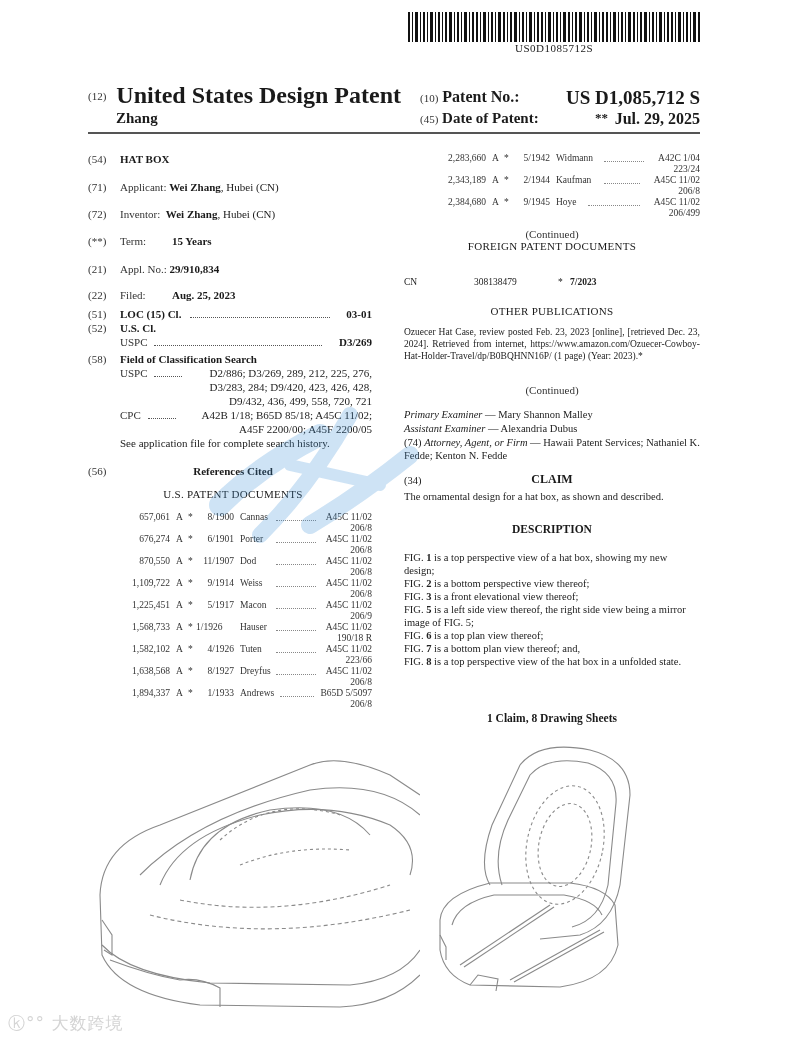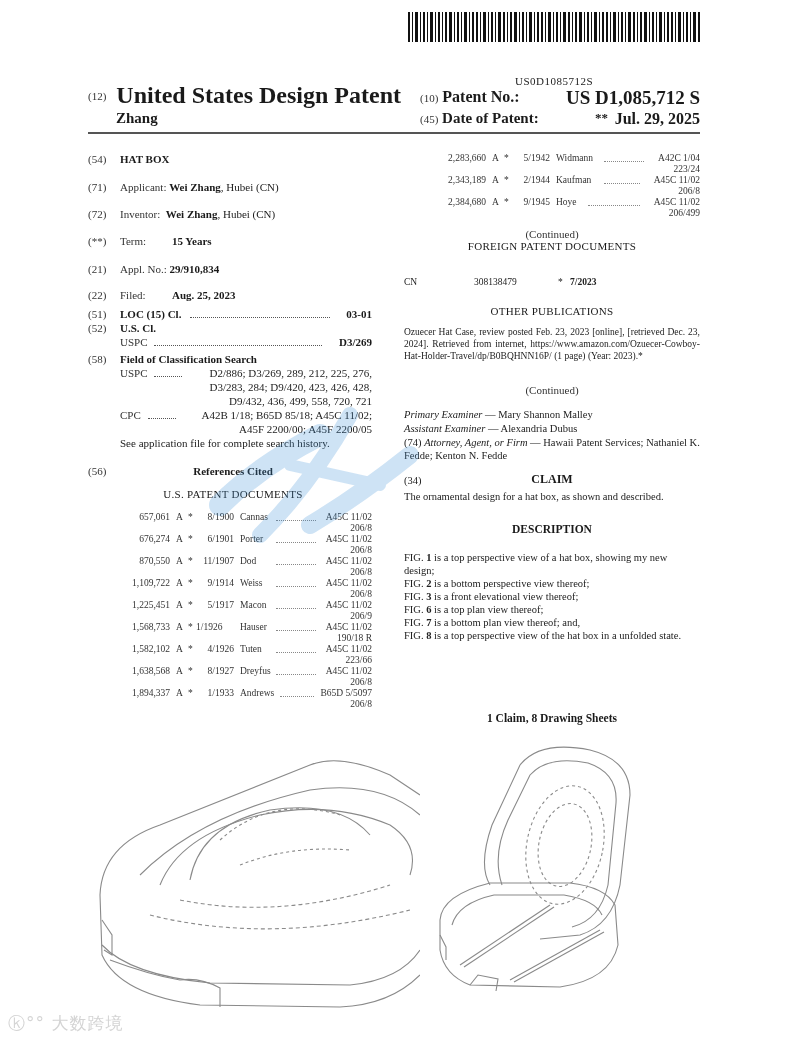--- a/index.html
+++ b/index.html
@@ -1,20 +1,20 @@
 <!DOCTYPE html>
 <html><head>
   <meta charset="utf-8">
   <style>
     html, body { margin: 0; padding: 0; background: #ffffff; }
     body { width: 800px; height: 1042px; position: relative; overflow: hidden; font-family: "Liberation Serif", "DejaVu Serif", serif; color: #1a1a1a; }
     .abs { position: absolute; }
     
     #barcode { left: 408px; top: 12px; width: 292px; height: 30px; }
-    #barcode-text { left: 408px; top: 42px; width: 292px; text-align: center; font-size: 11px; letter-spacing: 0.5px; color: #222; margin-top: 33px; }
+    #barcode-text { left: 408px; top: 42px; width: 292px; text-align: center; font-size: 11px; letter-spacing: 0.5px; color: #222; }
     
     .hdr-num { font-size: 11px; font-weight: normal; color: #333; }
     #title-line { left: 88px; top: 82px; font-size: 24px; font-weight: bold; white-space: nowrap; }
     #title-line .hdr-num { font-size: 11px; margin-right: 4px; position: relative; top: -3px; }
     #inventor-surname { left: 116px; top: 110px; font-size: 15px; font-weight: bold; }
     #patno-line { left: 420px; top: 88px; width: 280px; font-size: 16px; font-weight: bold; white-space: nowrap; }
     #patno-line .val { position: absolute; right: 0; top: -1px; font-size: 19px; }
     #date-line { left: 420px; top: 110px; width: 280px; font-size: 15px; font-weight: bold; white-space: nowrap; }
     #date-line .stars { position: absolute; left: 175px; font-size: 13px; }
     #date-line .val { position: absolute; right: 0; font-size: 16px; }
@@ -361,20 +361,21 @@
 <div class="rtext" style="top:474px;left:404px;">(34)</div>
 <div class="center-head" style="top:473px;left:404px;width:296px;font-weight:bold;font-size:12px;">CLAIM</div>
 <div class="rtext justify" style="top:490px;left:404px;width:296px;">The ornamental design for a hat box, as shown and described.</div>
 
 <div class="center-head" style="top:523px;left:404px;width:296px;font-weight:bold;font-size:11.5px;">DESCRIPTION</div>
 
 <div class="rtext" style="top:551px;left:404px;width:296px;">
   <div><span>FIG. </span><b>1</b><span> is a top perspective view of a hat box, showing my new design;</span></div>
   <div><span>FIG. </span><b>2</b><span> is a bottom perspective view thereof;</span></div>
   <div><span>FIG. </span><b>3</b><span> is a front elevational view thereof;</span></div>
+  <div><span>FIG. </span><b>5</b><span> is a left side view thereof, the right side view being a mirror image of FIG. 5;</span></div>
   <div><span>FIG. </span><b>6</b><span> is a top plan view thereof;</span></div>
   <div><span>FIG. </span><b>7</b><span> is a bottom plan view thereof; and,</span></div>
   <div><span>FIG. </span><b>8</b><span> is a top perspective view of the hat box in a unfolded state.</span></div>
 </div>
 
 <div class="center-head" style="top:712px;left:404px;width:296px;font-weight:bold;font-size:11.5px;">1 Claim, 8 Drawing Sheets</div>
 
 <svg id="watermark" class="abs" viewBox="0 0 230 150">
   <g fill="none" stroke="#3a8fd6" stroke-linecap="round" opacity="0.45">
     <path d="M20 110 Q 60 70 120 40" stroke-width="22"></path>

